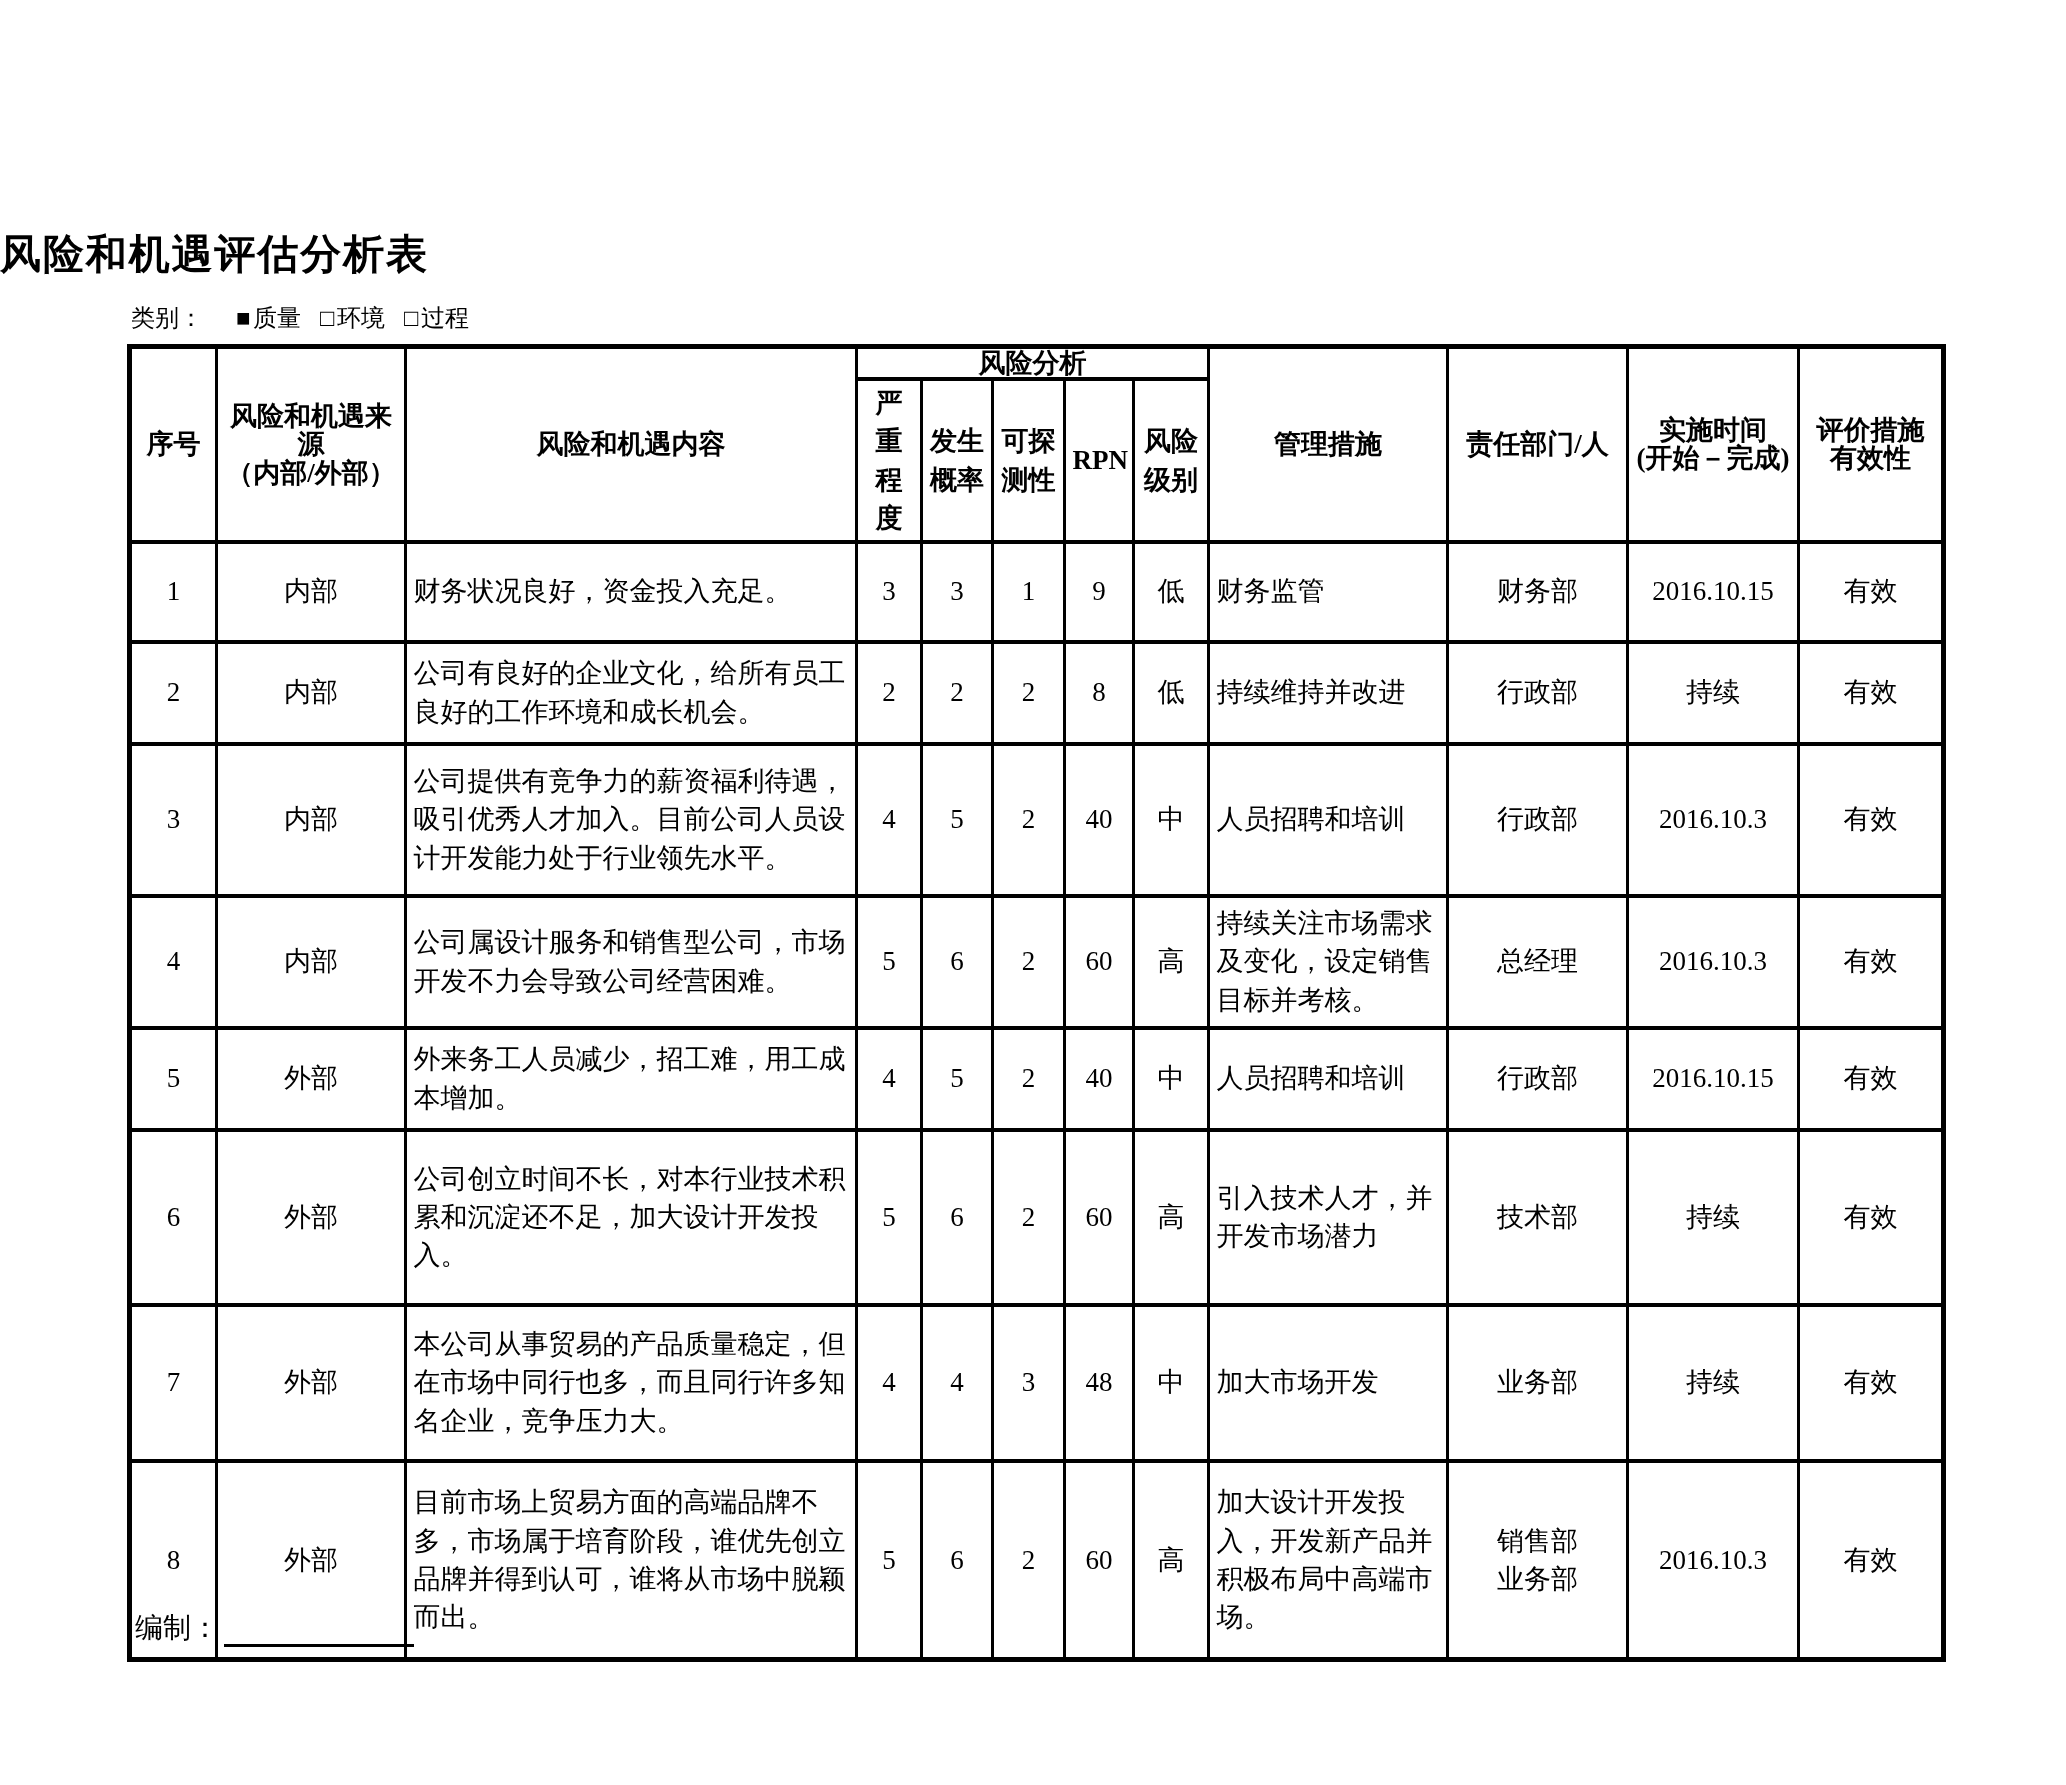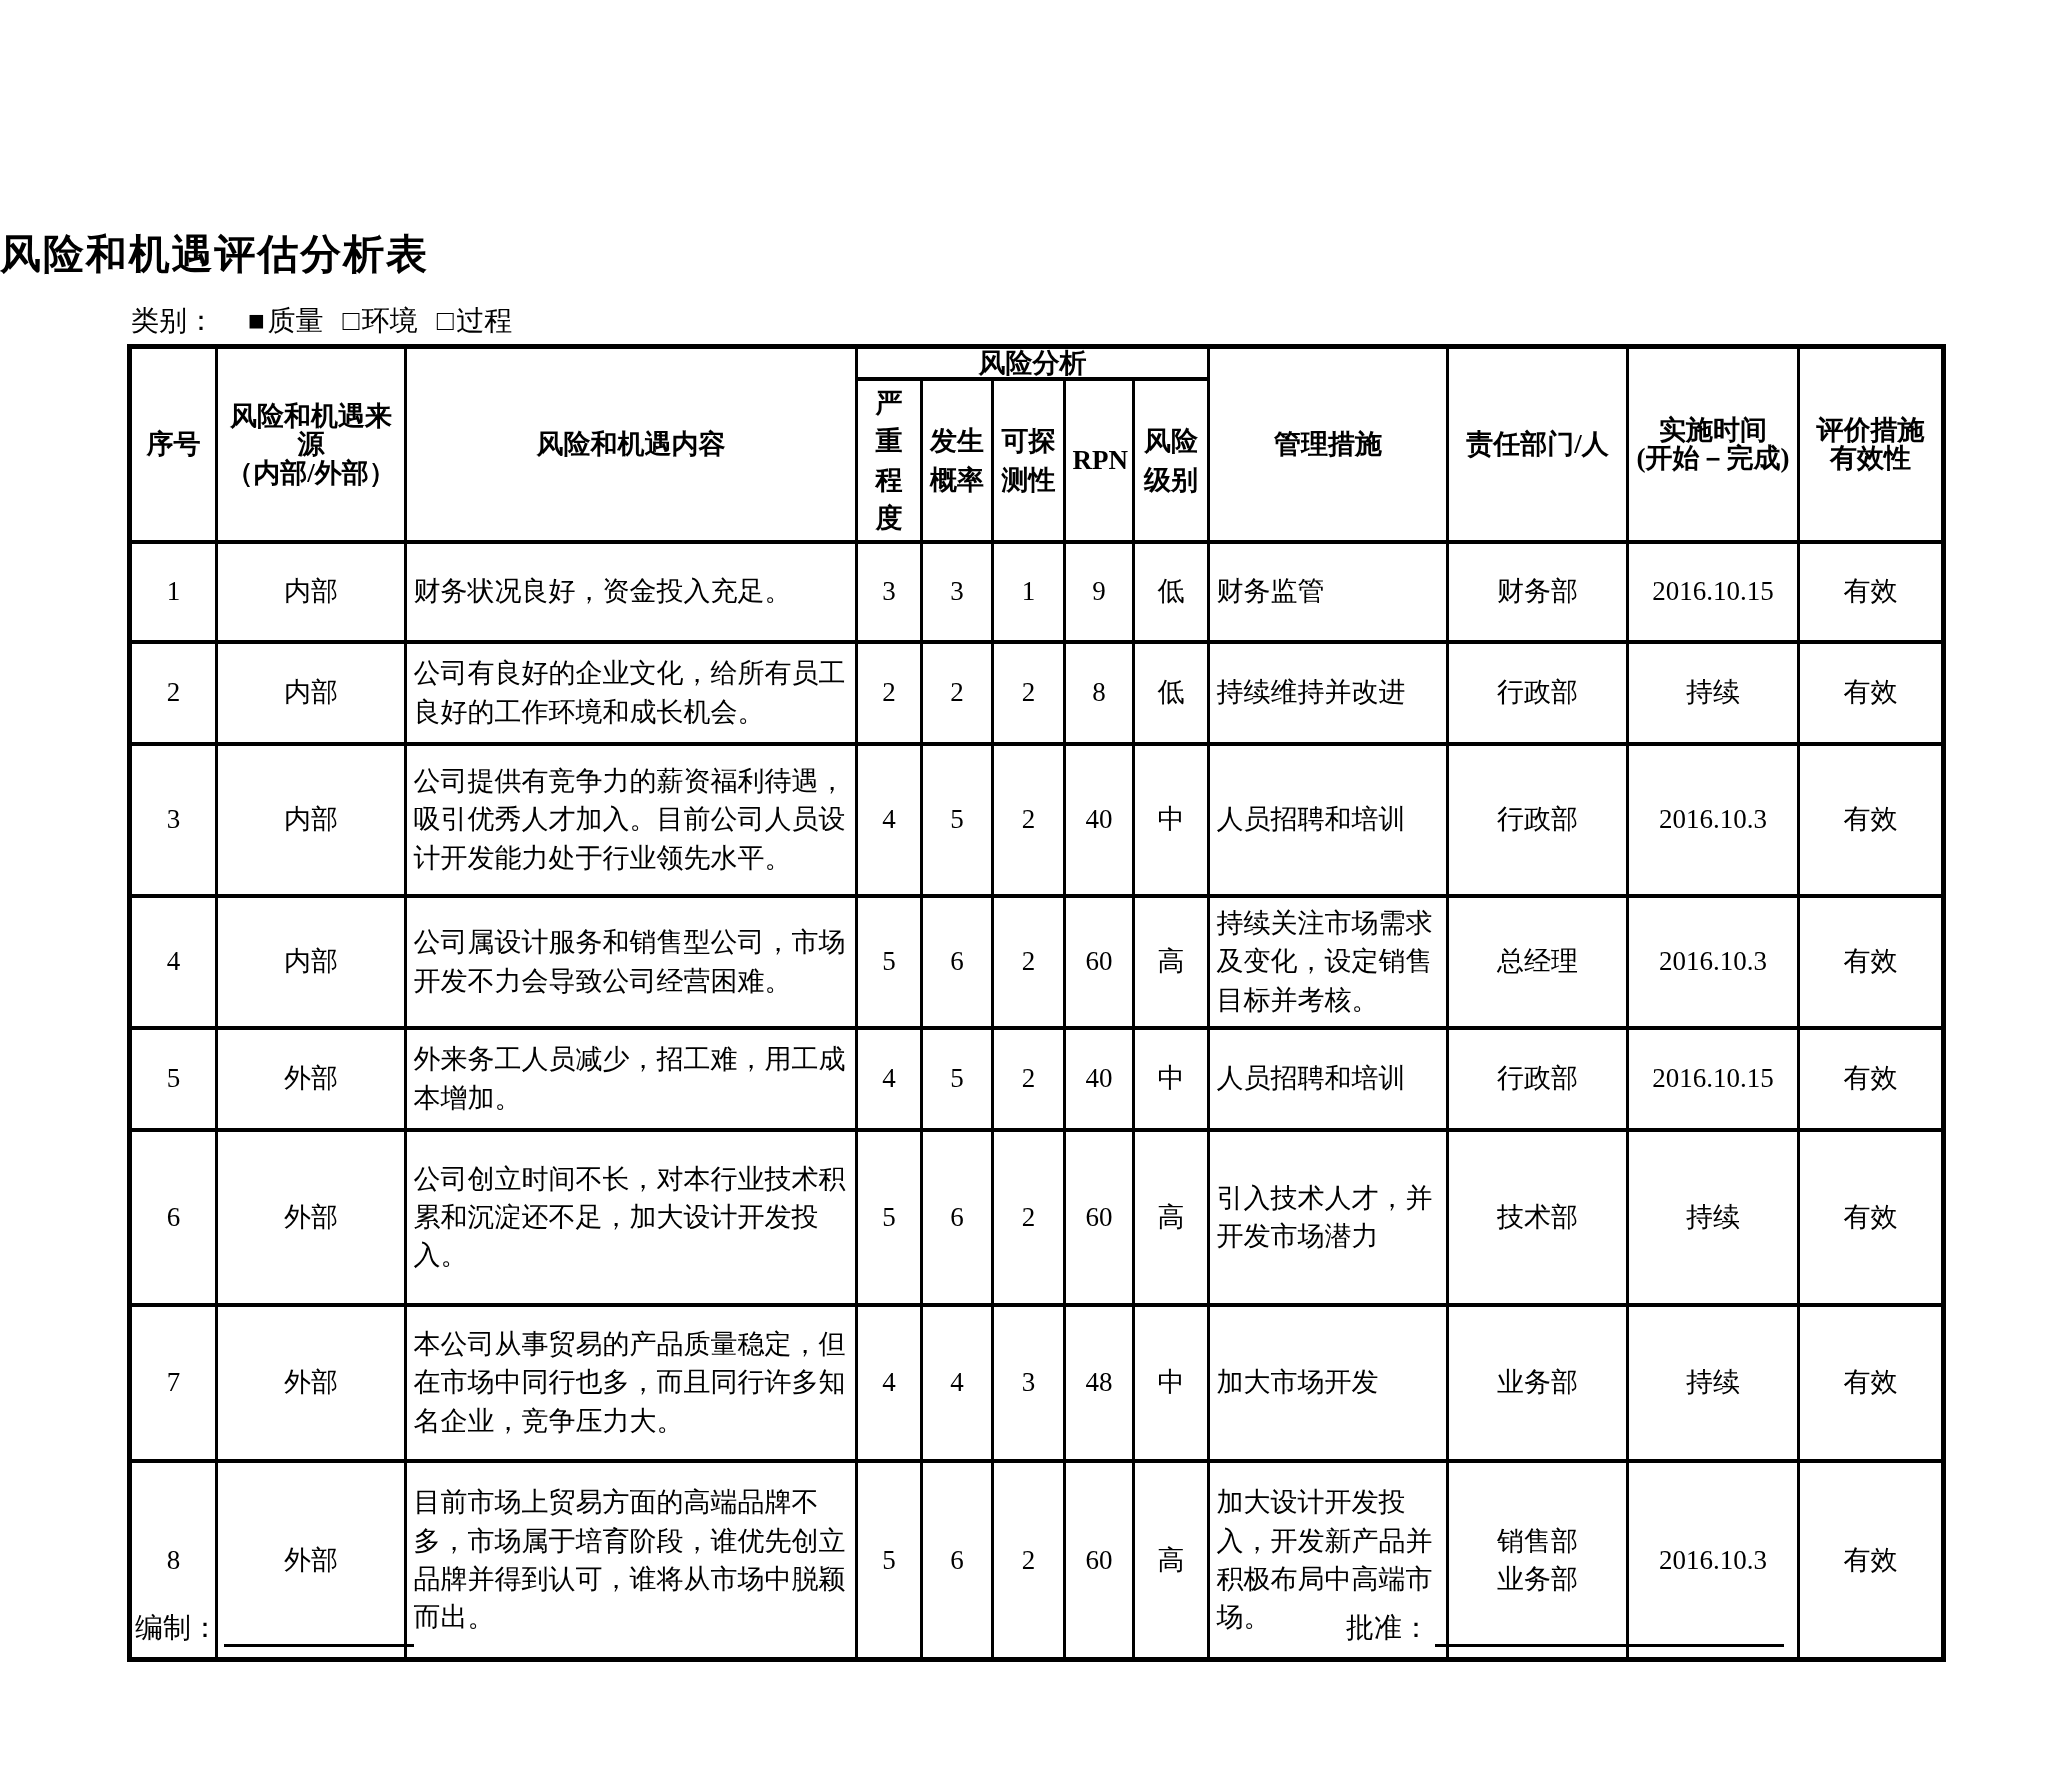--- a/index.html
+++ b/index.html
@@ -10,21 +10,21 @@
     font-family: "Liberation Serif", "DejaVu Serif", serif;
     position: relative;
   }
   .doc-title {
     position: absolute; top: 232px; left: 0; width: 2066px;
     text-align: left; font-size: 41px; font-weight: bold;
     letter-spacing: 1.9px; line-height: 1.1;
   }
   .category {
     position: absolute; top: 304px; left: 131px;
-    font-size: 28px; line-height: 1.2; white-space: nowrap;
+    font-size: 24px; line-height: 1.2; white-space: nowrap;
   }
   .cat-gap { display: inline-block; width: 33px; }
   .cat-opt { margin-right: 19px; }
   .cat-box { margin-right: 2.5px; }
 
   table.risk-table {
     position: absolute; top: 344px; left: 127px;
     width: 1814px; border-collapse: collapse; table-layout: fixed;
     border: 5.7px solid #000;
   }
@@ -229,17 +229,14 @@
       <td class="c">2016.10.3</td>
       <td class="c">有效</td>
     </tr>
   </tbody>
 </table>
 
 <div class="footer-area">
   <div class="sig sig-prepared">
     <span>编制：</span><span class="sig-line w-short"></span>
   </div>
-  <div class="sig sig-approved">
-    <span>批准：</span><span class="sig-line w-long"></span>
-  </div>
 </div>
 
 
 </body></html>

